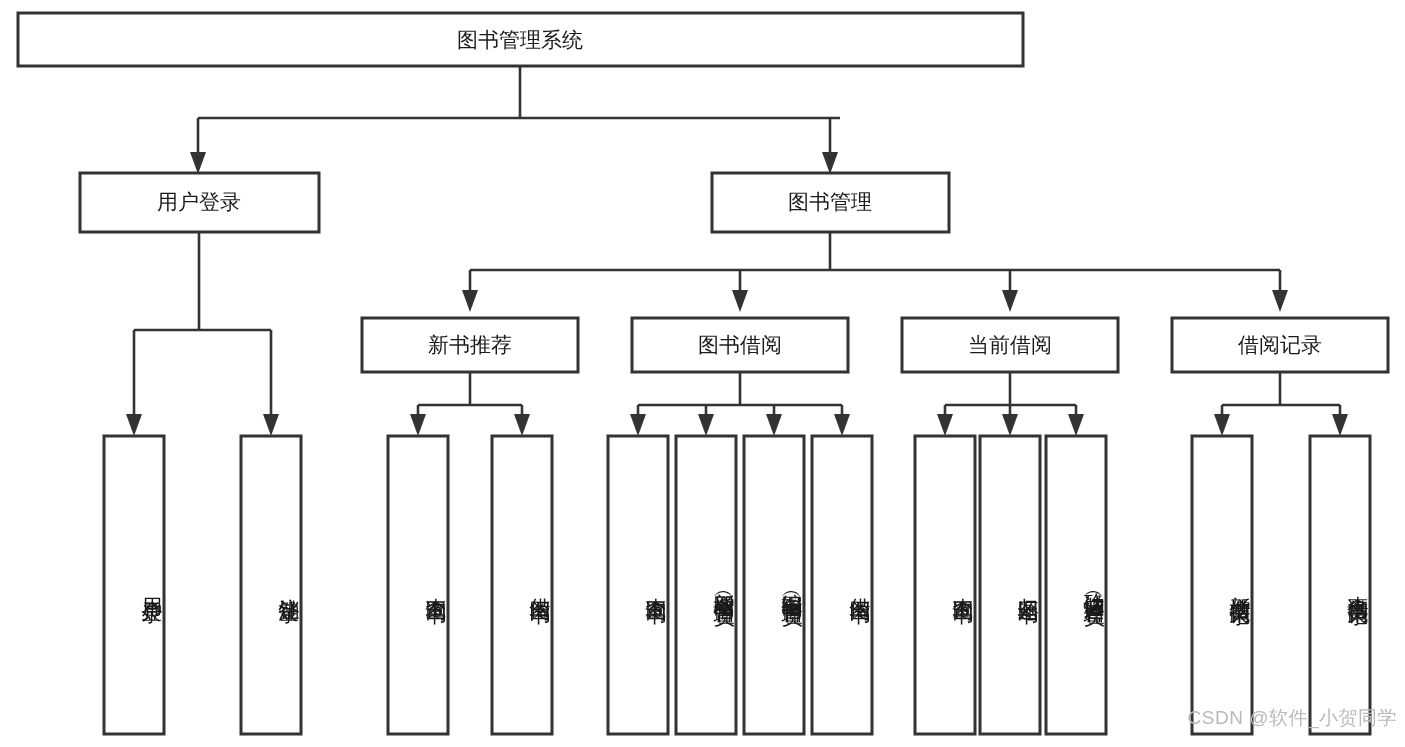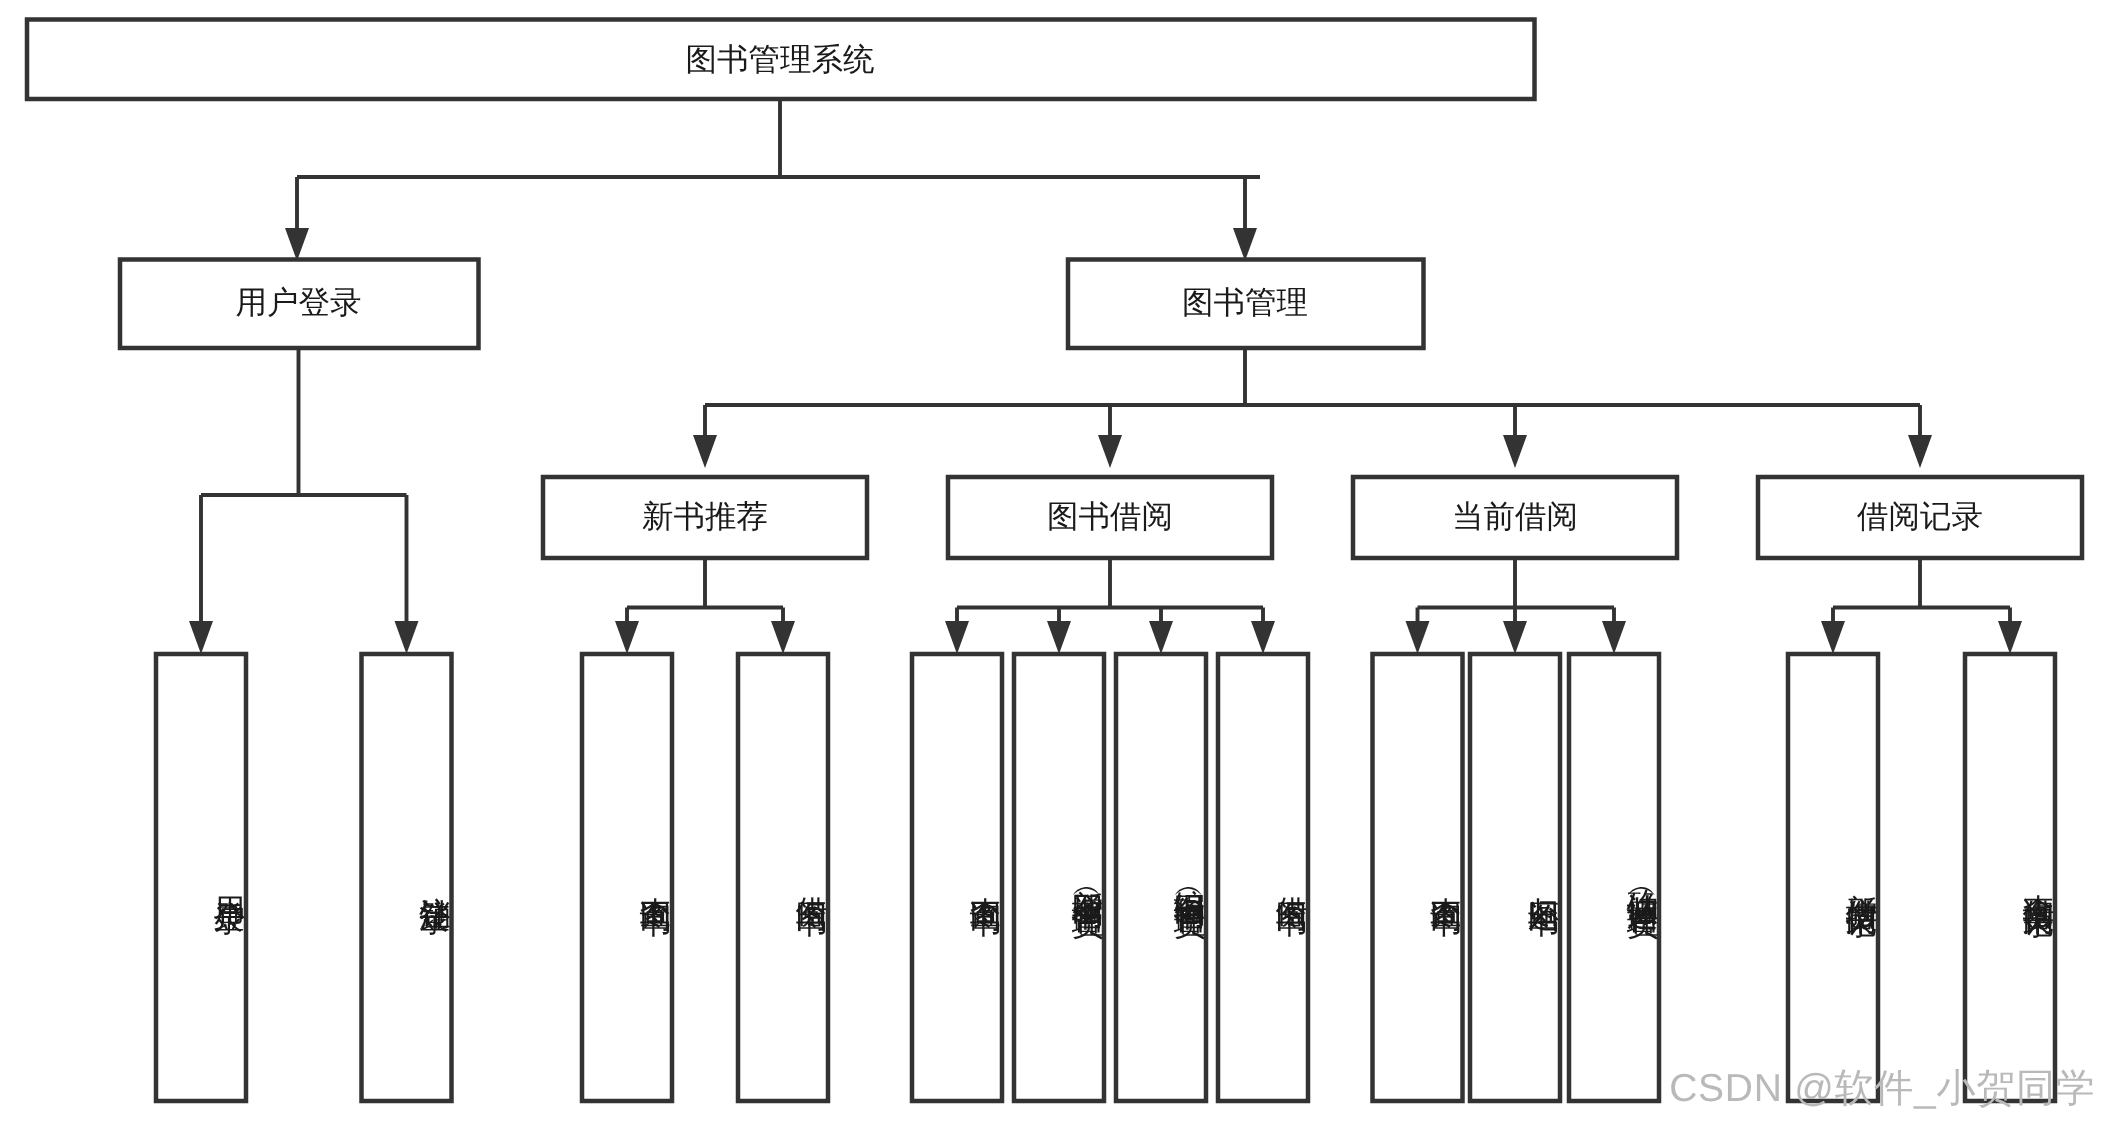--- a/index.html
+++ b/index.html
@@ -56,23 +56,23 @@
     line-height: 1.16;
     color: #1a1a1a;
     letter-spacing: 2px;
     text-align: center;
     white-space: nowrap;
     pointer-events: none;
   }
   #watermark {
     position: absolute;
     right: 8px;
-    bottom: 4px;
-    font-family: "Liberation Sans", "DejaVu Sans", sans-serif;
-    font-size: 26px;
+    bottom: 16px;
+    font-family: "Liberation Sans", "DejaVu Sans", sans-serif;
+    font-size: 19px;
     color: #b9b9b9;
     letter-spacing: 0.5px;
     white-space: nowrap;
   }
 </style>
 </head>
 <body>
 
 <div id="diagram-root">
 

